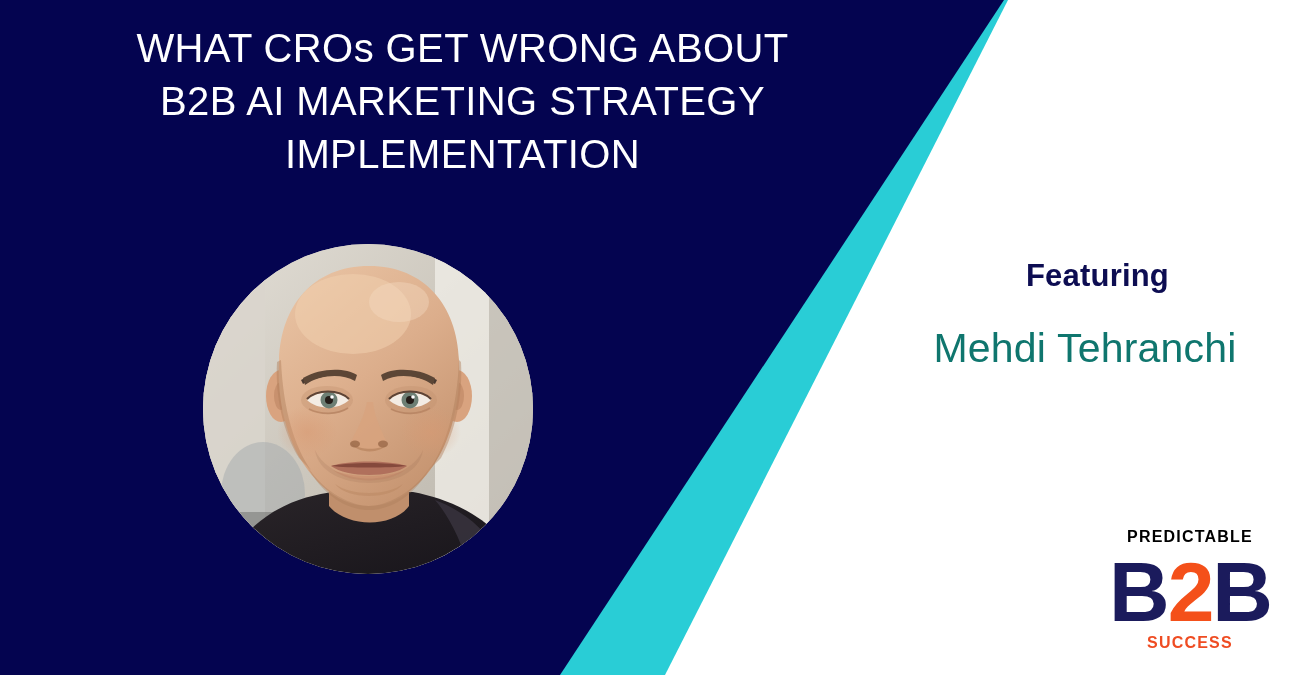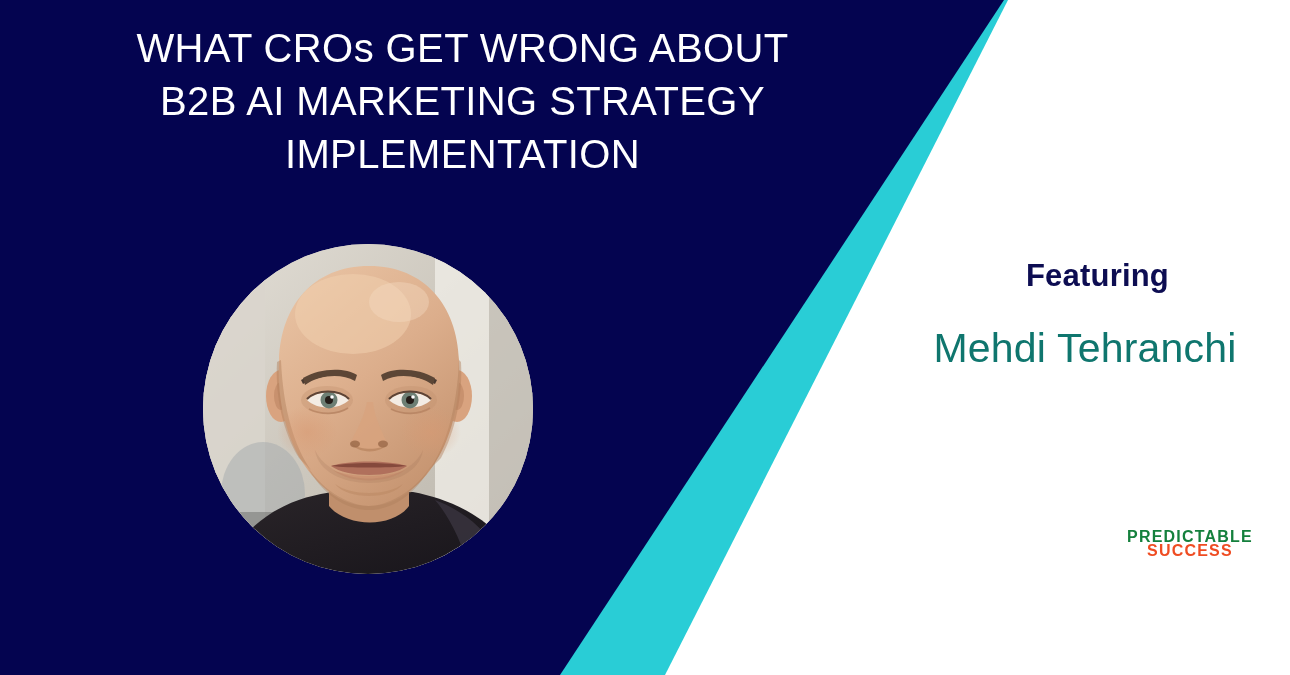--- a/index.html
+++ b/index.html
@@ -94,21 +94,21 @@
   
   .logo {
     position: absolute;
     left: 1095px;
     top: 528px;
     width: 190px;
     height: 145px;
     text-align: center;
   }
   .logo-top {
-    color: #15803d;
+    color: #000000;
     font-size: 16px;
     font-weight: bold;
     letter-spacing: 1.2px;
     line-height: 18px;
   }
   .logo-mid {
     font-size: 84px;
     font-weight: bold;
     line-height: 92px;
     letter-spacing: -2px;
@@ -232,16 +232,19 @@
       <path d="M 112 206 C 130 244 202 244 220 206 C 214 250 118 250 112 206 Z" fill="#8d6449" opacity="0.16"></path>
     </svg>
   </div>
 
   <div class="featuring">Featuring</div>
 
   <div class="speaker-name">Mehdi Tehranchi</div>
 
   <div class="logo">
     <div class="logo-top">PREDICTABLE</div>
+    <div class="logo-mid">
+      <span class="b">B</span><span class="two">2</span><span class="b">B</span>
+    </div>
     <div class="logo-bottom">SUCCESS</div>
   </div>
 
 </div>
 
 </body></html>

